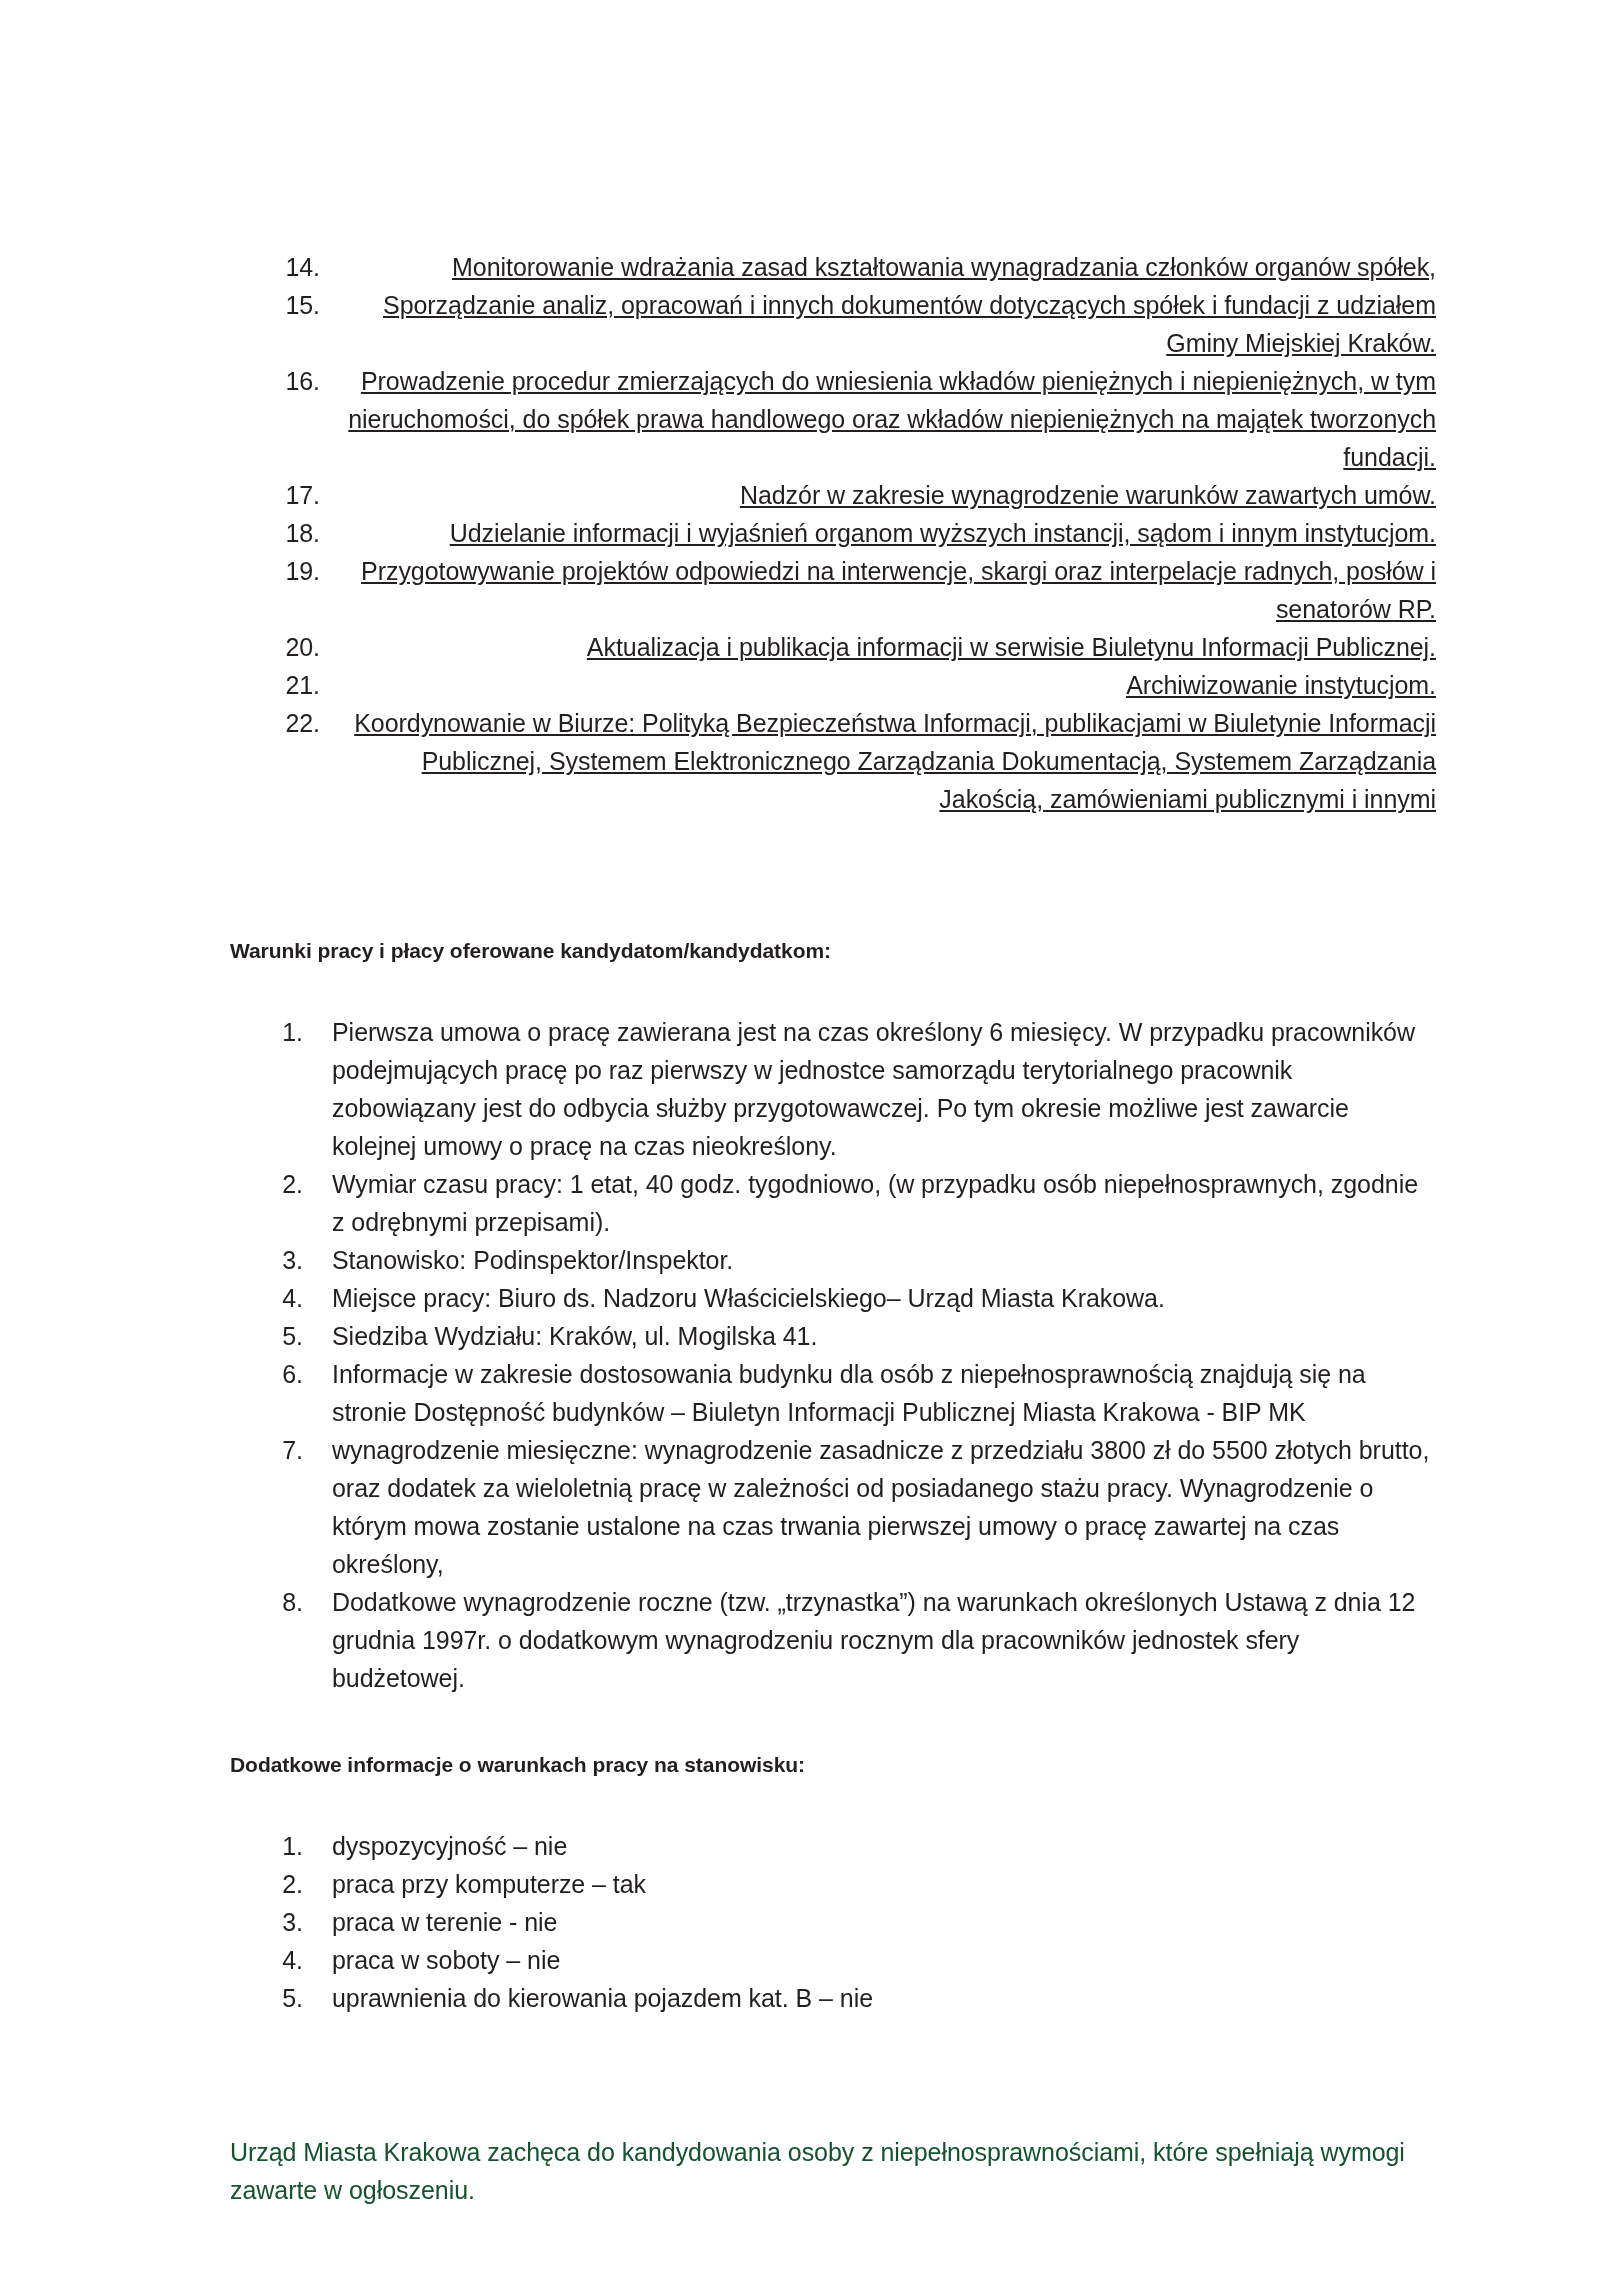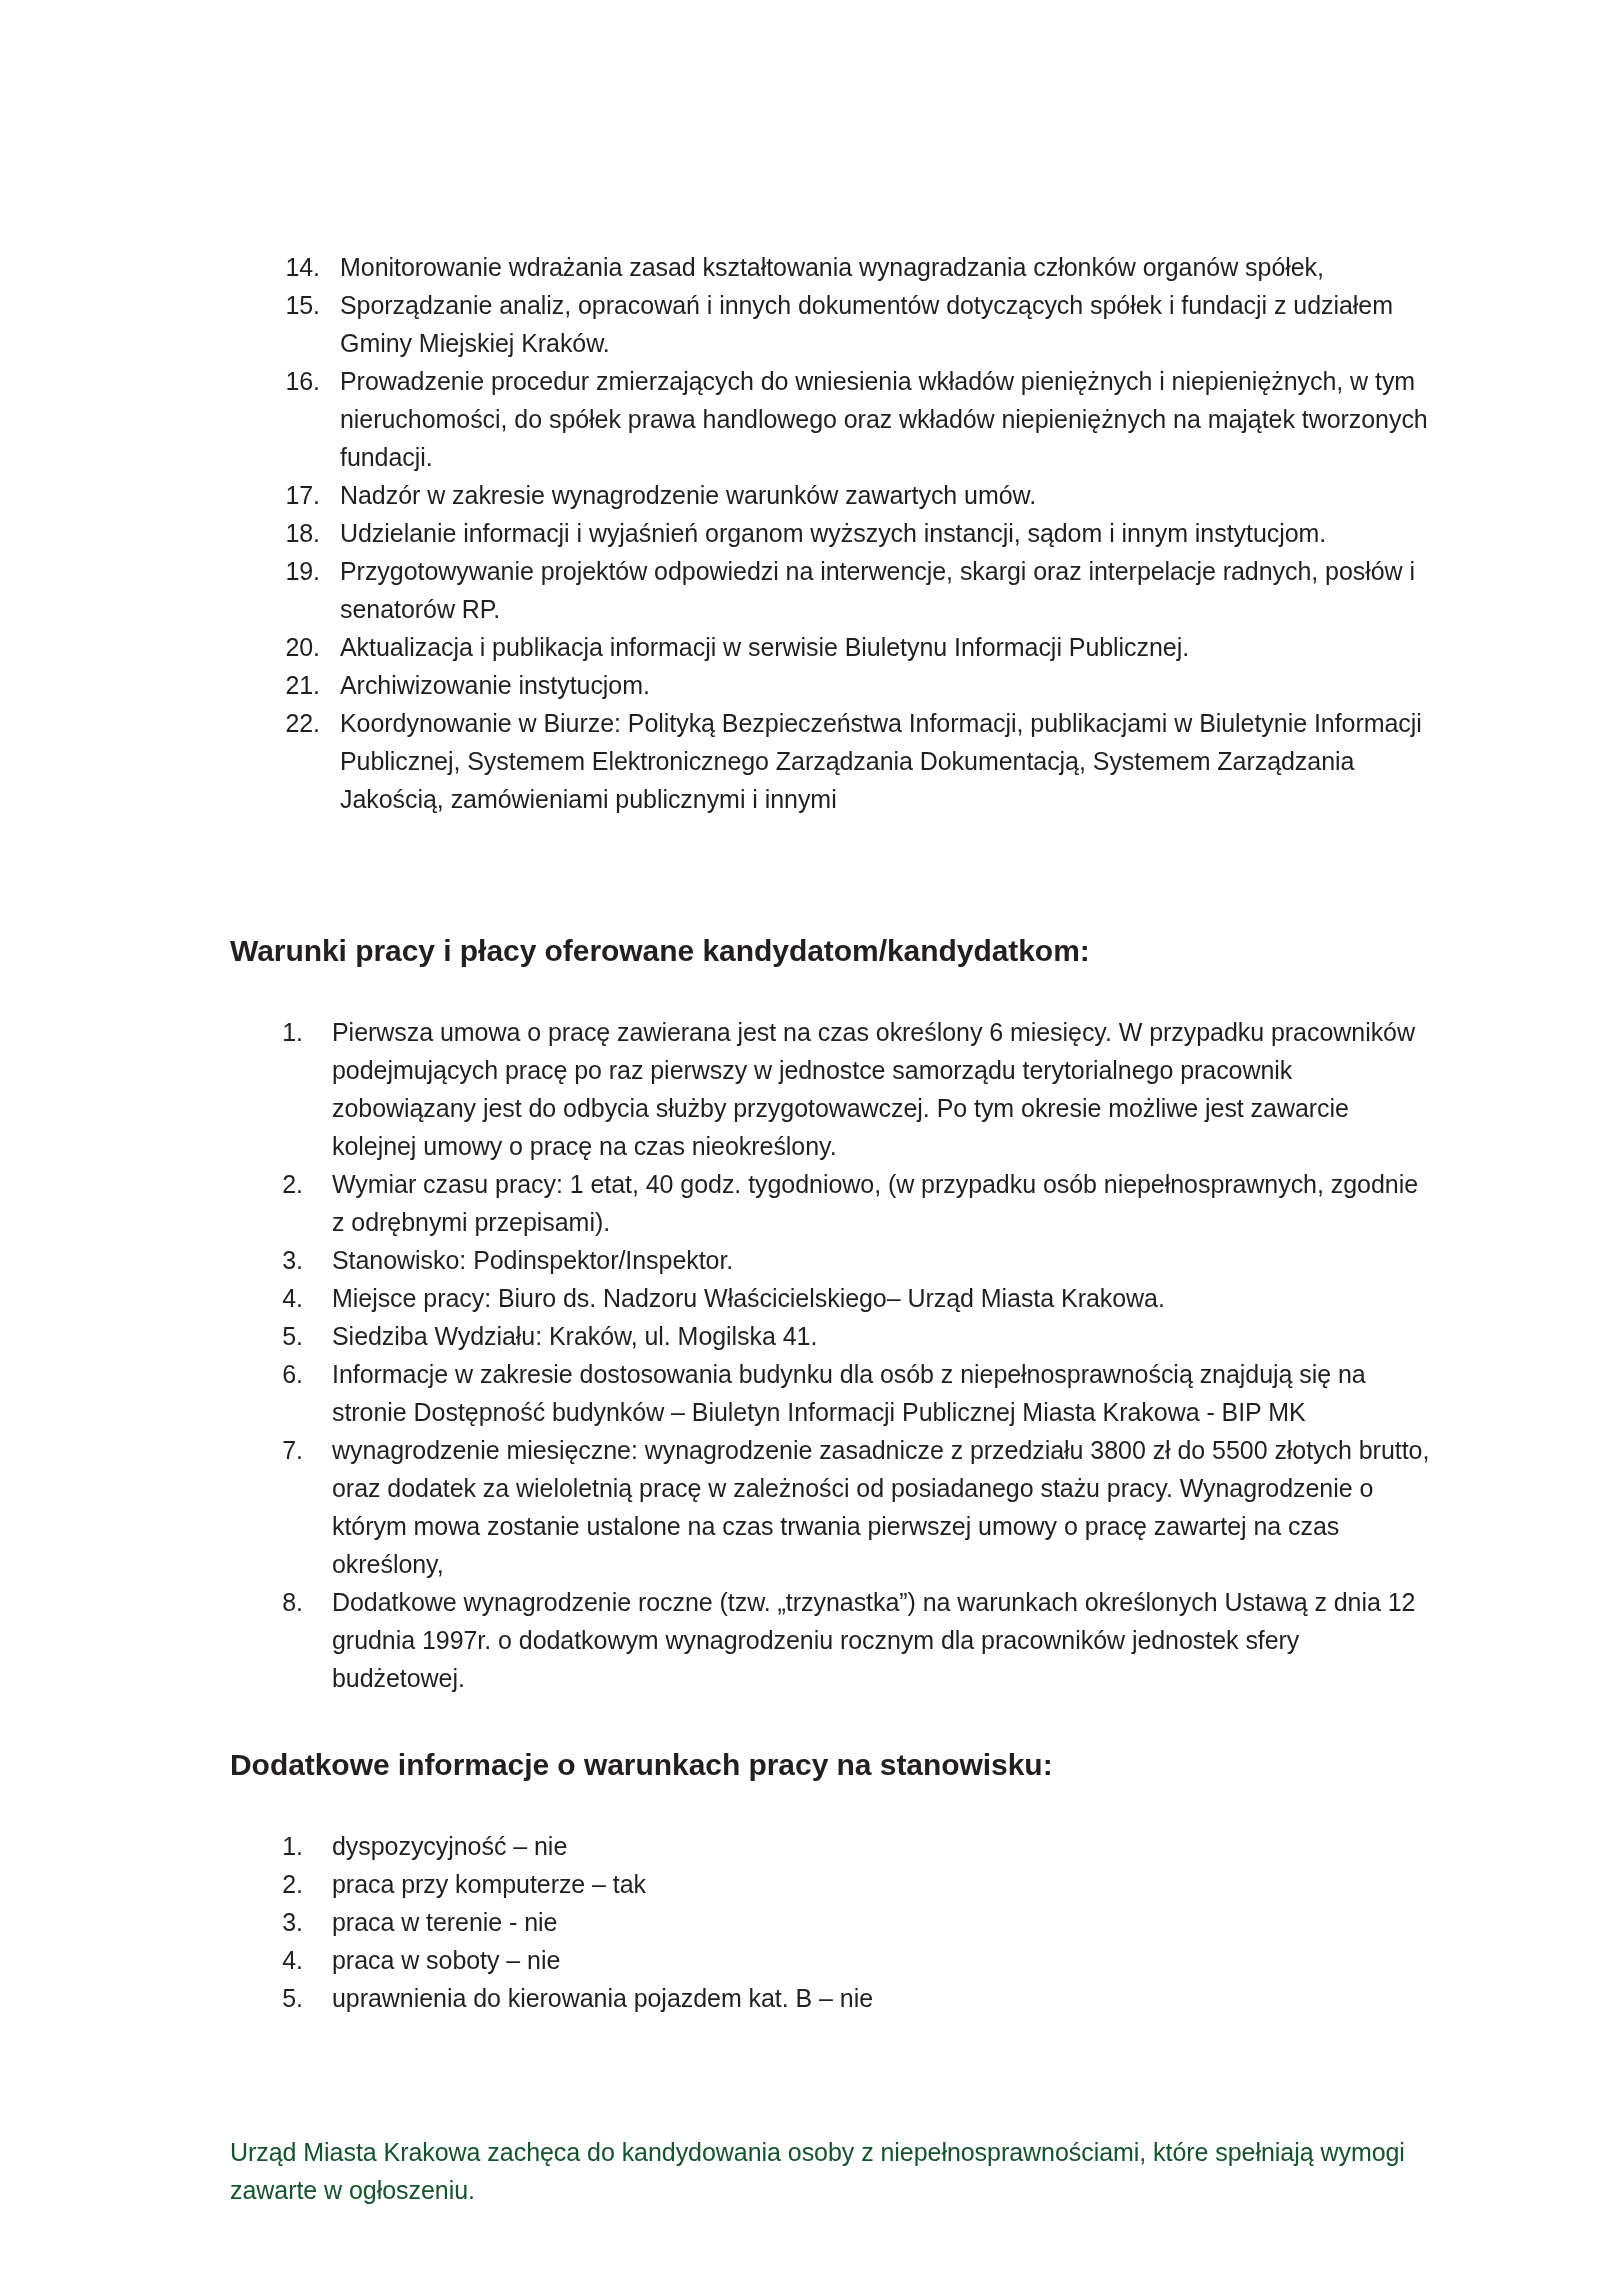--- a/index.html
+++ b/index.html
@@ -55,41 +55,42 @@
 
   
   .list-duties > li {
     padding-left: 110px;
     margin: 0 0 0 0;
   }
   .list-duties > li .num {
     width: 90px;
   }
   .list-duties > li .txt {
-    text-align: left;
+    text-align: right;
+    text-decoration: underline;
   }
 
   
   .list-conditions > li {
     padding-left: 102px;
   }
   .list-conditions > li .num {
     width: 73px;
   }
 
   
   .list-extra > li {
     padding-left: 102px;
   }
   .list-extra > li .num {
     width: 73px;
   }
 
   h2.section-heading {
-    font-size: 30px;
+    font-size: 21px;
     line-height: 38px;
     font-weight: bold;
     margin: 0;
     padding: 0;
     color: #231f20;
     letter-spacing: -0.05px;
   }
 
   p.body-par {
     font-size: 25px;

